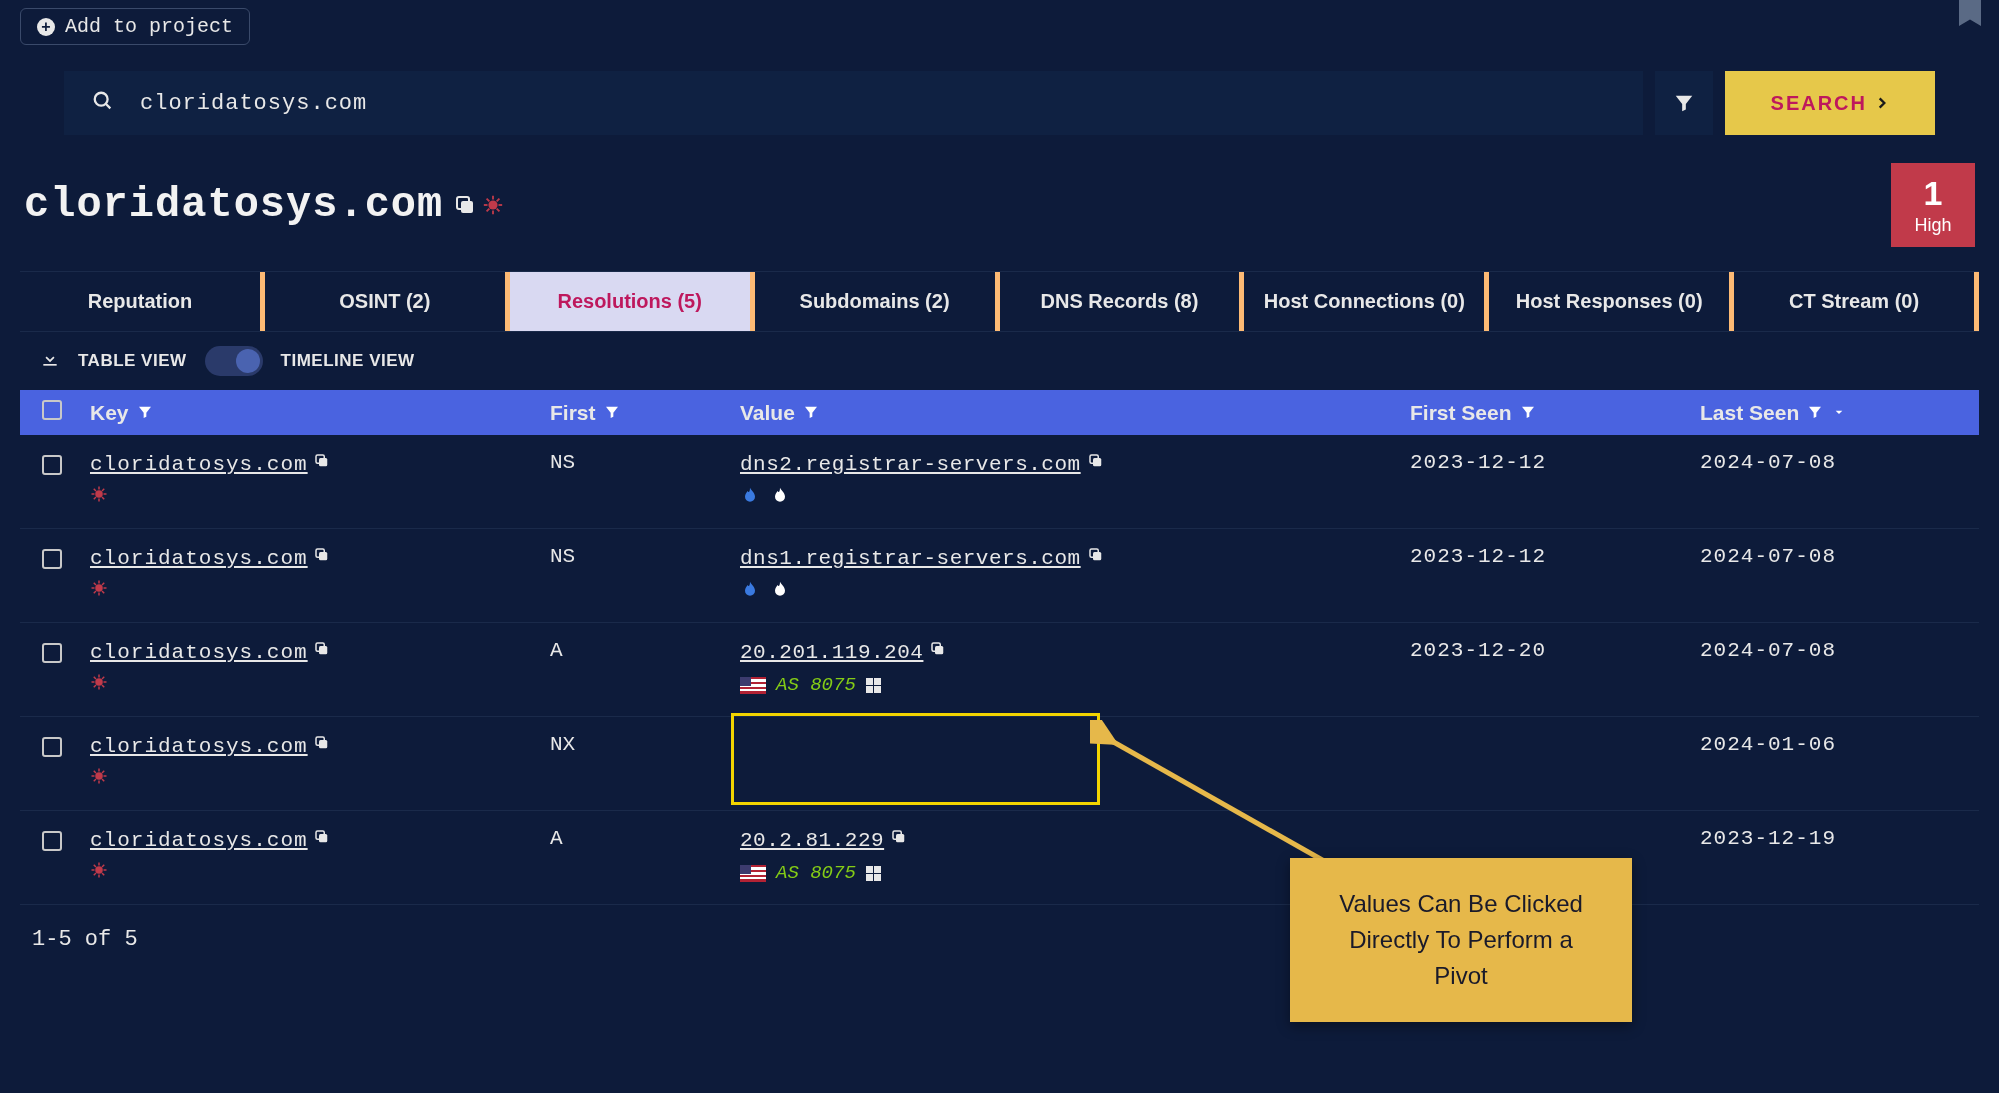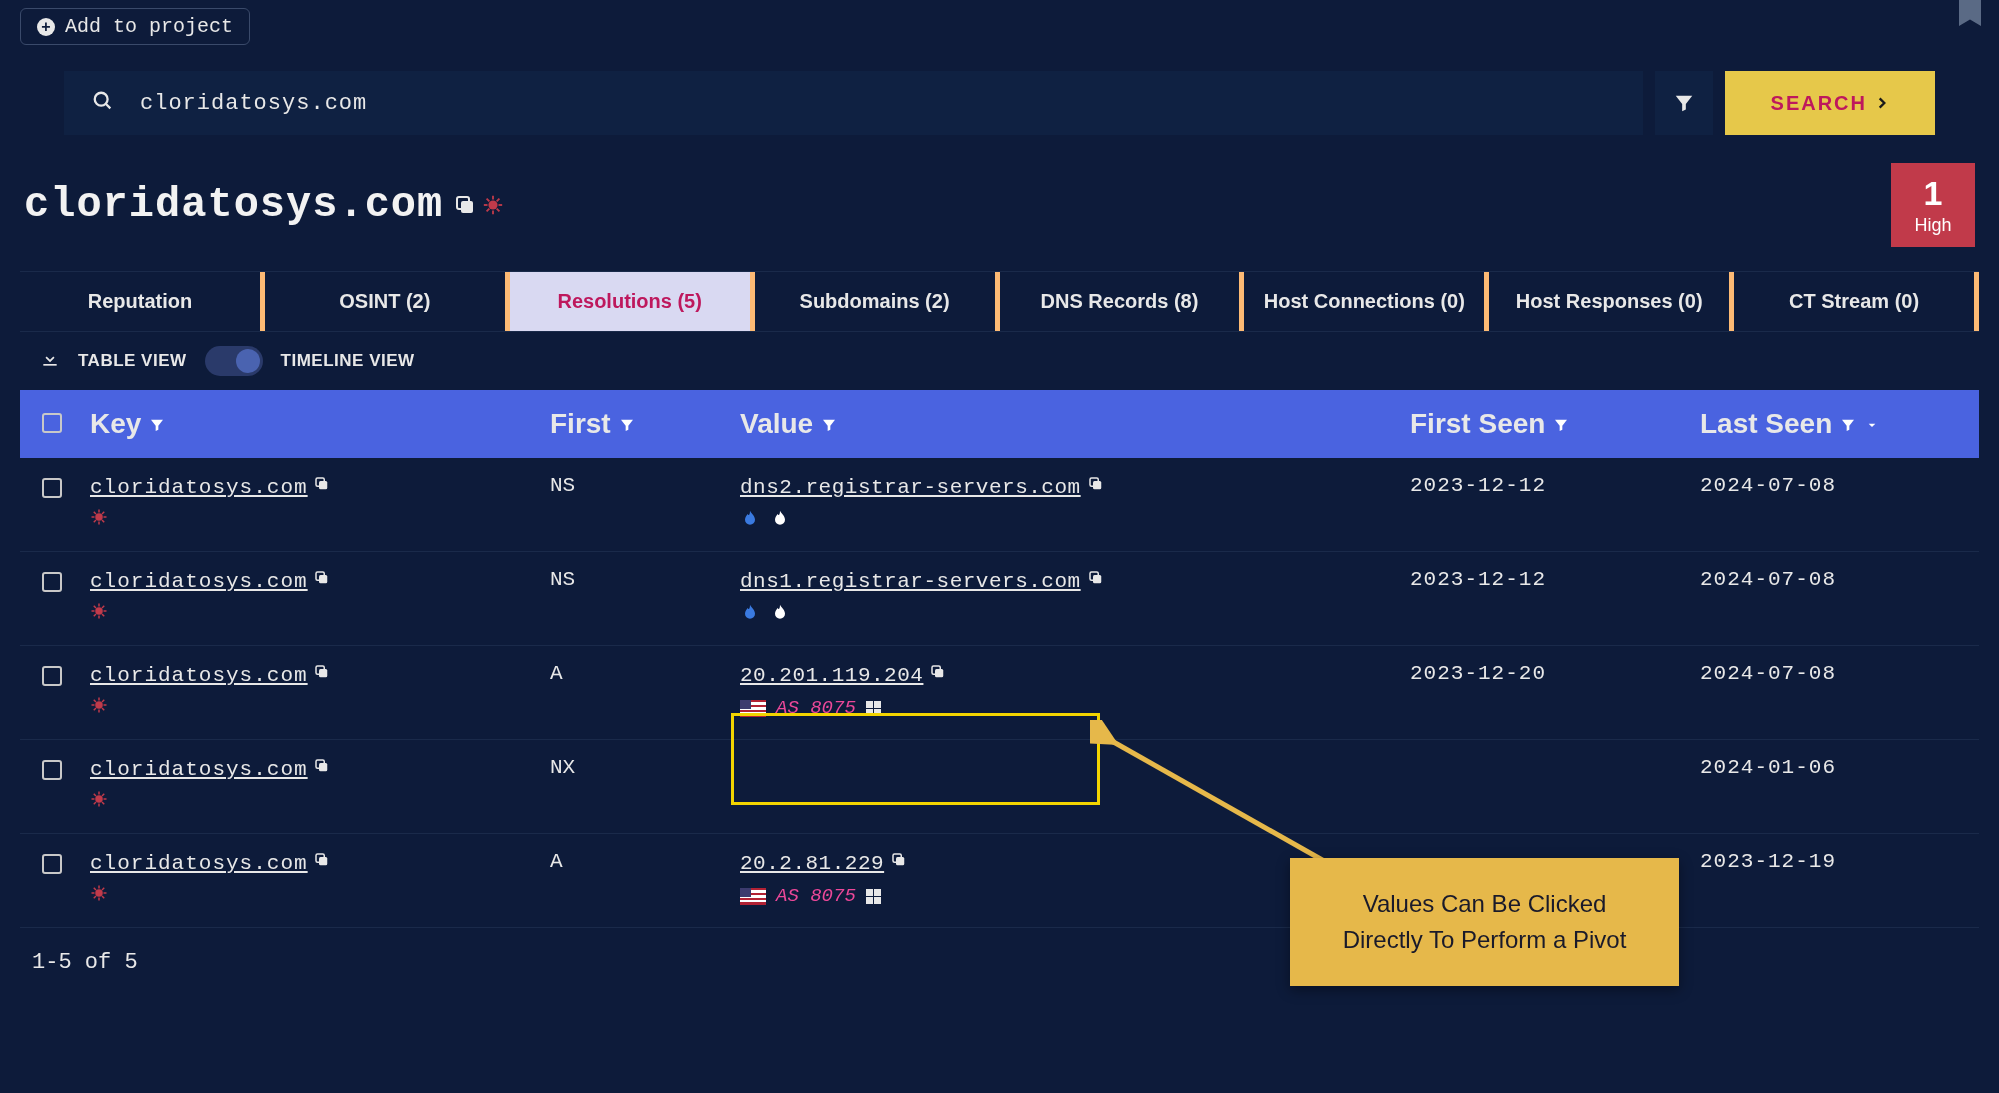--- a/index.html
+++ b/index.html
@@ -95,22 +95,22 @@
 }
 .toggle .knob {
   position: absolute; right: 3px; top: 3px;
   width: 24px; height: 24px; border-radius: 50%;
   background: #4a63b0;
 }
 .table { width: 100%; }
 .thead {
   display: grid;
   grid-template-columns: 70px 460px 190px 670px 290px 280px;
-  background: #4a63e0; padding: 18px 0; align-items: center;
-  font-weight: 700; font-size: 28px;
+  background: #4a63e0; padding: 10px 0; align-items: center;
+  font-weight: 700; font-size: 21px;
 }
 .thead .cell { display: flex; align-items: center; gap: 8px; cursor: pointer; }
 .thead .cb { padding-left: 22px; }
 .row {
   display: grid;
   grid-template-columns: 70px 460px 190px 670px 290px 280px;
   padding: 16px 0 20px 0; align-items: start;
   border-bottom: 1px solid #1a2a4a; font-size: 21px;
 }
 .row .cb { padding-left: 22px; padding-top: 4px; }
@@ -123,21 +123,21 @@
   letter-spacing: 1px;
 }
 .key-cell .line2 { margin-top: 8px; }
 .val-cell .v {
   text-decoration: underline; font-family: "Courier New", monospace;
   letter-spacing: 0.5px;
 }
 .val-cell .line2 {
   margin-top: 10px; display: flex; align-items: center; gap: 10px;
   font-family: "Courier New", monospace; font-style: italic;
-  font-size: 19px; color: #ec4899;
+  font-size: 19px; color: #84cc16;
 }
 .flag {
   display: inline-block; width: 26px; height: 17px;
   background: linear-gradient(to bottom,
     #b22234 0%, #b22234 14%, #fff 14%, #fff 28%,
     #b22234 28%, #b22234 42%, #fff 42%, #fff 56%,
     #b22234 56%, #b22234 70%, #fff 70%, #fff 84%,
     #b22234 84%, #b22234 100%);
   position: relative; font-style: normal;
 }
@@ -155,21 +155,21 @@
 .date { font-family: "Courier New", monospace; letter-spacing: 1px; }
 .paging { padding: 22px 12px; font-family: "Courier New", monospace; font-size: 22px; }
 .highlight-box {
   position: absolute; border: 3px solid #f2d400;
   pointer-events: none;
 }
 .callout-box {
   position: absolute; background: #e6b84a; color: #1a1a2a;
   padding: 28px 36px; font-size: 24px; text-align: center;
   line-height: 1.5; box-shadow: 0 4px 12px rgba(0,0,0,0.4);
-  width: 389px;
+  width: 342px;
 }
 .arrow-svg { position: absolute; pointer-events: none; }
 .filter-ic svg, .sort-ic svg { width: 16px; height: 16px; }
 </style>
 </head>
 <body>
 
 <div class="bookmark-top"></div>
 
 <div class="page">

